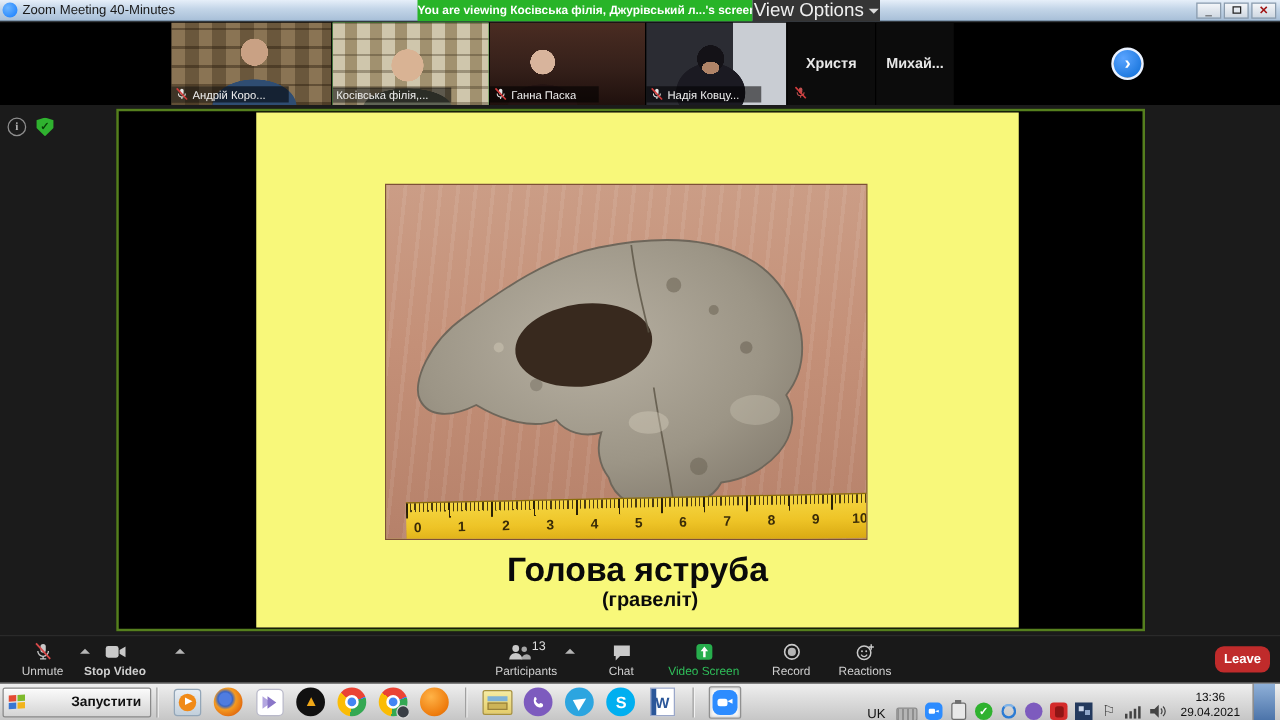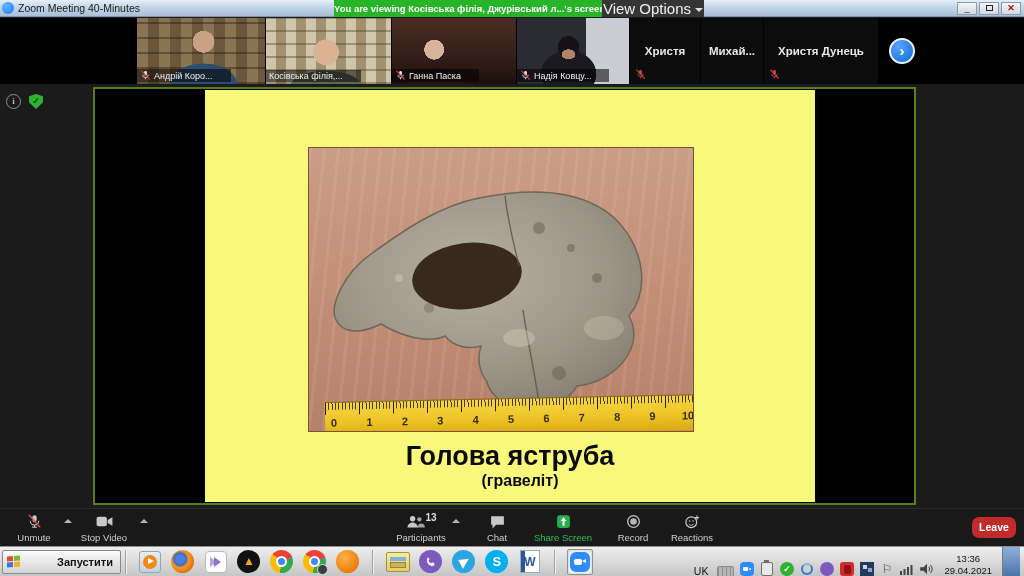--- a/index.html
+++ b/index.html
@@ -99,26 +99,26 @@
   
   .ztoolbar { position:absolute; top:508px; left:0; width:1024px; height:38px; background:#191919;
     border-top:1px solid #2a2a2a; }
   .zbtn { position:absolute; top:3px; display:flex; flex-direction:column; align-items:center;
     color:#cfcfcf; font-size:9.5px; }
   .zbtn .ic { height:19px; display:flex; align-items:center; }
   .zbtn .lbl { margin-top:1px; white-space:nowrap; }
   .caret-up { display:inline-block; width:0; height:0; border-left:4px solid transparent;
     border-right:4px solid transparent; border-bottom:4px solid #b5b5b5; }
   .caret-slot { position:absolute; top:10px; }
-  .b-unmute{left:8px;width:52px;} .b-video{left:76px;width:56px;}
+  .b-unmute{left:8px;width:52px;} .b-video{left:64px;width:56px;font-weight:bold;}
   .c1{left:64px;} .c2{left:140px;} .c3{left:452px;}
   .b-part{left:392px;width:58px;} .b-chat{left:480px;width:34px;} .b-share{left:528px;width:70px;}
   .b-rec{left:612px;width:42px;} .b-react{left:666px;width:52px;}
   .b-share .lbl{color:#2fbf5a;}
-  .pcount { color:#dedede; font-size:10px; margin-left:0; transform:translateY(-4px); display:inline-block;font-weight:bold; }
+  .pcount { color:#dedede; font-size:10px; margin-left:0; transform:translateY(-4px); display:inline-block; }
   .leave-btn { position:absolute; right:8px; top:8px; width:44px; height:21px; background:#c02b2b;
     border-radius:7px; color:#fff; font-size:10.5px; font-weight:bold; text-align:center; line-height:21px; }
 
   
   .taskbar { position:absolute; top:546px; left:0; width:1024px; height:30px;
     background:linear-gradient(180deg,#efefef 0%,#dcdcdc 45%,#c6c6c6 100%);
     border-top:1px solid #8f8f8f; display:flex; align-items:center; }
   .start-btn { margin-left:2px; height:24px; padding:0 7px 0 4px; display:flex; align-items:center; gap:4px;
     background:linear-gradient(180deg,#fbfbfb,#d4d4d4); border:1px solid #8a8a8a; border-radius:2px;
     box-shadow:inset 0 1px 0 #fff; }
@@ -265,29 +265,20 @@
         <svg class="micoff corner-mic" width="11" height="11" viewBox="0 0 16 16">
             <rect x="6" y="1.5" width="4" height="7" rx="2" fill="#c05050"></rect>
             <path d="M4 7a4 4 0 0 0 8 0" fill="none" stroke="#c05050" stroke-width="1.2"></path>
             <line x1="8" y1="11" x2="8" y2="13.5" stroke="#c05050" stroke-width="1.2"></line>
             <line x1="2" y1="1" x2="14" y2="14" stroke="#d43c3c" stroke-width="1.8"></line>
           </svg>
       </div>
       <div class="tile t6">
         <div class="centername">Михай...</div>
       </div>
-      <div class="tile t7">
-        <div class="centername">Христя Дунець</div>
-        <svg class="micoff corner-mic" width="11" height="11" viewBox="0 0 16 16">
-            <rect x="6" y="1.5" width="4" height="7" rx="2" fill="#c05050"></rect>
-            <path d="M4 7a4 4 0 0 0 8 0" fill="none" stroke="#c05050" stroke-width="1.2"></path>
-            <line x1="8" y1="11" x2="8" y2="13.5" stroke="#c05050" stroke-width="1.2"></line>
-            <line x1="2" y1="1" x2="14" y2="14" stroke="#d43c3c" stroke-width="1.8"></line>
-          </svg>
-      </div>
     </div>
     <div class="next-btn">›</div>
   </div>
 
   <div class="main">
     <div class="meet-icons">
       <div class="info-icon">i</div>
       <div class="shield-icon">✓</div>
     </div>
     <div class="stage">
@@ -385,21 +376,21 @@
         </span>
       <span class="lbl">Chat</span>
     </div>
     <div class="zbtn b-share">
       <span class="ic">
           <svg width="17" height="17" viewBox="0 0 24 24">
             <rect x="3" y="3" width="18" height="18" rx="4" fill="#27ae4d"></rect>
             <path d="M12 6l4.2 5.2h-2.8V18h-2.8v-6.8H7.8z" fill="#fff"></path>
           </svg>
         </span>
-      <span class="lbl">Share Screen</span>
+      <span class="lbl">Video Screen</span>
     </div>
     <div class="zbtn b-rec">
       <span class="ic">
           <svg width="17" height="17" viewBox="0 0 24 24">
             <circle cx="12" cy="12" r="8.2" fill="none" stroke="#c9c9c9" stroke-width="1.8"></circle>
             <circle cx="12" cy="12" r="4.6" fill="#b5b5b5"></circle>
           </svg>
         </span>
       <span class="lbl">Record</span>
     </div>

